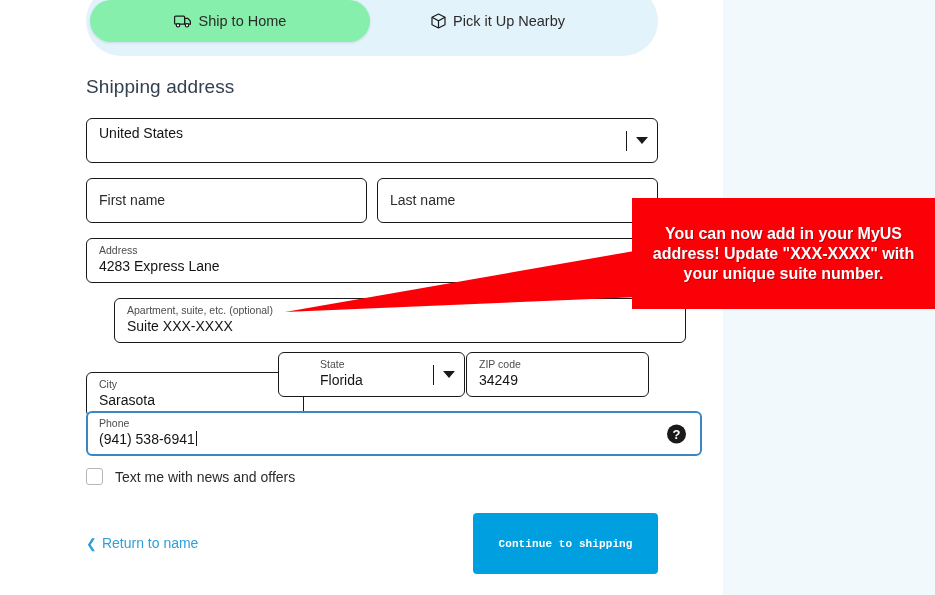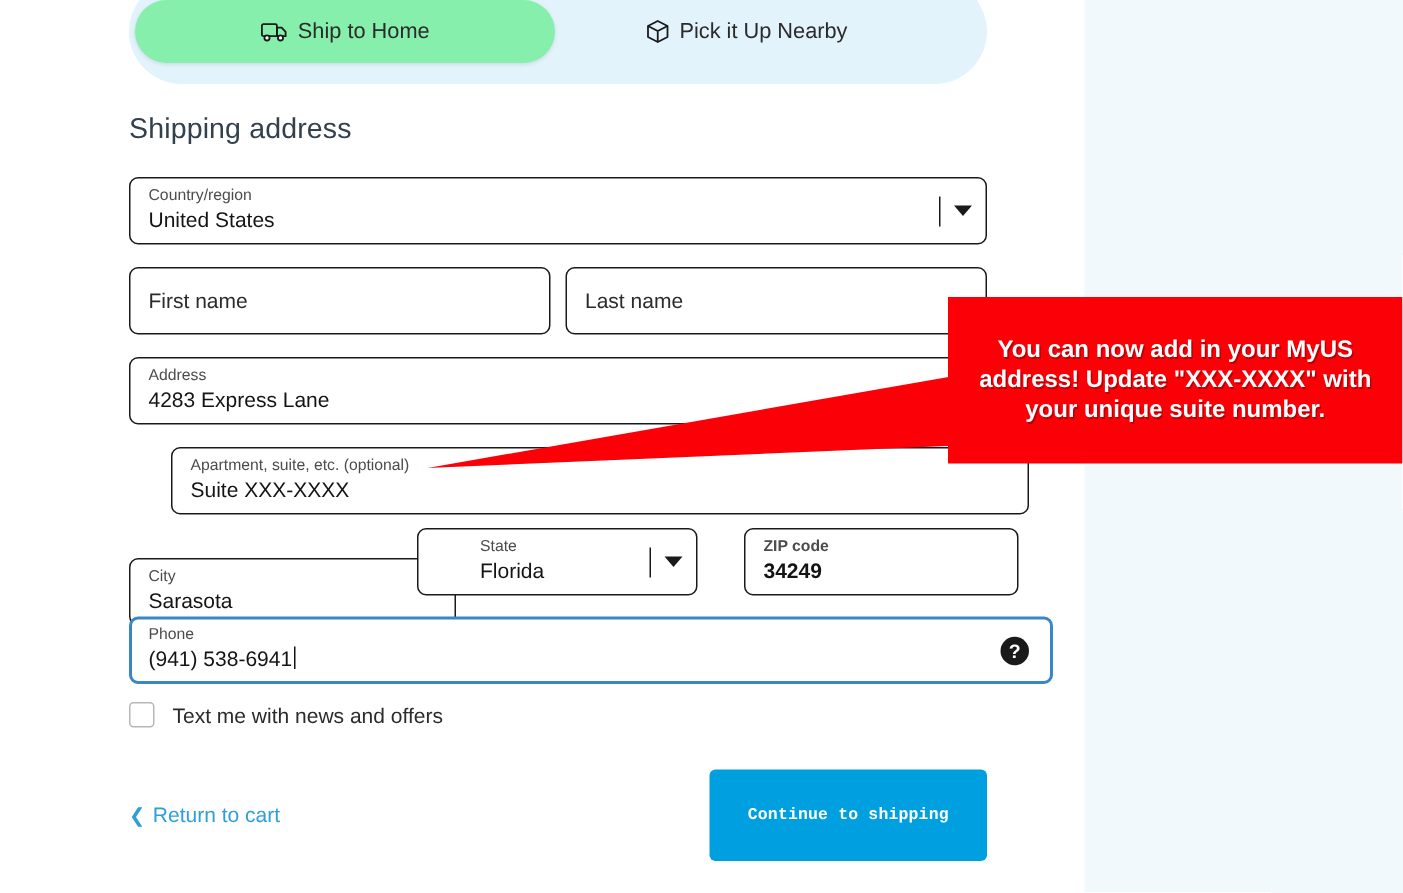--- a/index.html
+++ b/index.html
@@ -159,21 +159,21 @@
   }
 
   
   #f-country   { left: 86px;  top: 118px; width: 572px; }
   #f-first     { left: 86px;  top: 178px; width: 281px; }
   #f-last      { left: 377px; top: 178px; width: 281px; }
   #f-address   { left: 86px;  top: 238px; width: 572px; }
   #f-apartment { left: 86px;  top: 298px; width: 572px; margin-left: 28px; }
   #f-city      { left: 86px;  top: 352px; width: 218px; margin-top: 20px; }
   #f-state     { left: 278px; top: 352px; width: 187px; padding-left: 41px; }
-  #f-zip       { left: 496px; top: 352px; width: 183px; font-weight: bold; }
+  #f-zip       { left: 466px; top: 352px; width: 183px; }
   #f-phone     { left: 86px;  top: 411px; width: 616px; }
 
   
   .help-icon {
     position: absolute;
     right: 14px;
     top: 50%;
     transform: translateY(-50%);
     width: 19px;
     height: 19px;
@@ -305,21 +305,20 @@
           <path d="M1 4.3L7.5 7.7l6.5-3.4M7.5 7.7V15" stroke="#1a1a1a" stroke-width="1.2" fill="none"></path>
         </svg>
       </span>
       <span>Pick it Up Nearby</span>
     </div>
   </div>
 
   <div class="section-title">Shipping address</div>
 
   <div class="field" id="f-country">
-    <span class="field-label">Country/region</span>
     <span class="field-value">United States</span>
     <span class="dd-indicator">
       <span class="dd-sep"></span>
         <span class="dd-caret"></span>
     </span>
   </div>
 
   <div class="field" id="f-first">
     <span class="field-placeholder">First name</span>
   </div>
@@ -363,21 +362,21 @@
     <span class="help-icon">?</span>
   </div>
 
   <div class="checkbox-row">
     <span class="checkbox-box"></span>
     <span class="checkbox-label">Text me with news and offers</span>
   </div>
 
   <a class="return-link">
     <span class="chev">❮</span>
-    <span>Return to cart</span>
+    <span>Return to name</span>
   </a>
 
   <button class="continue-btn">Continue to shipping</button>
 
   <svg class="annot-arrow" viewBox="0 0 360 125">
     <polygon points="5,117 360,55 360,102" fill="#fb0007"></polygon>
   </svg>
 
   <div class="annot-box">You can now add in your MyUS address! Update "XXX-XXXX" with your unique suite number.</div>
 

